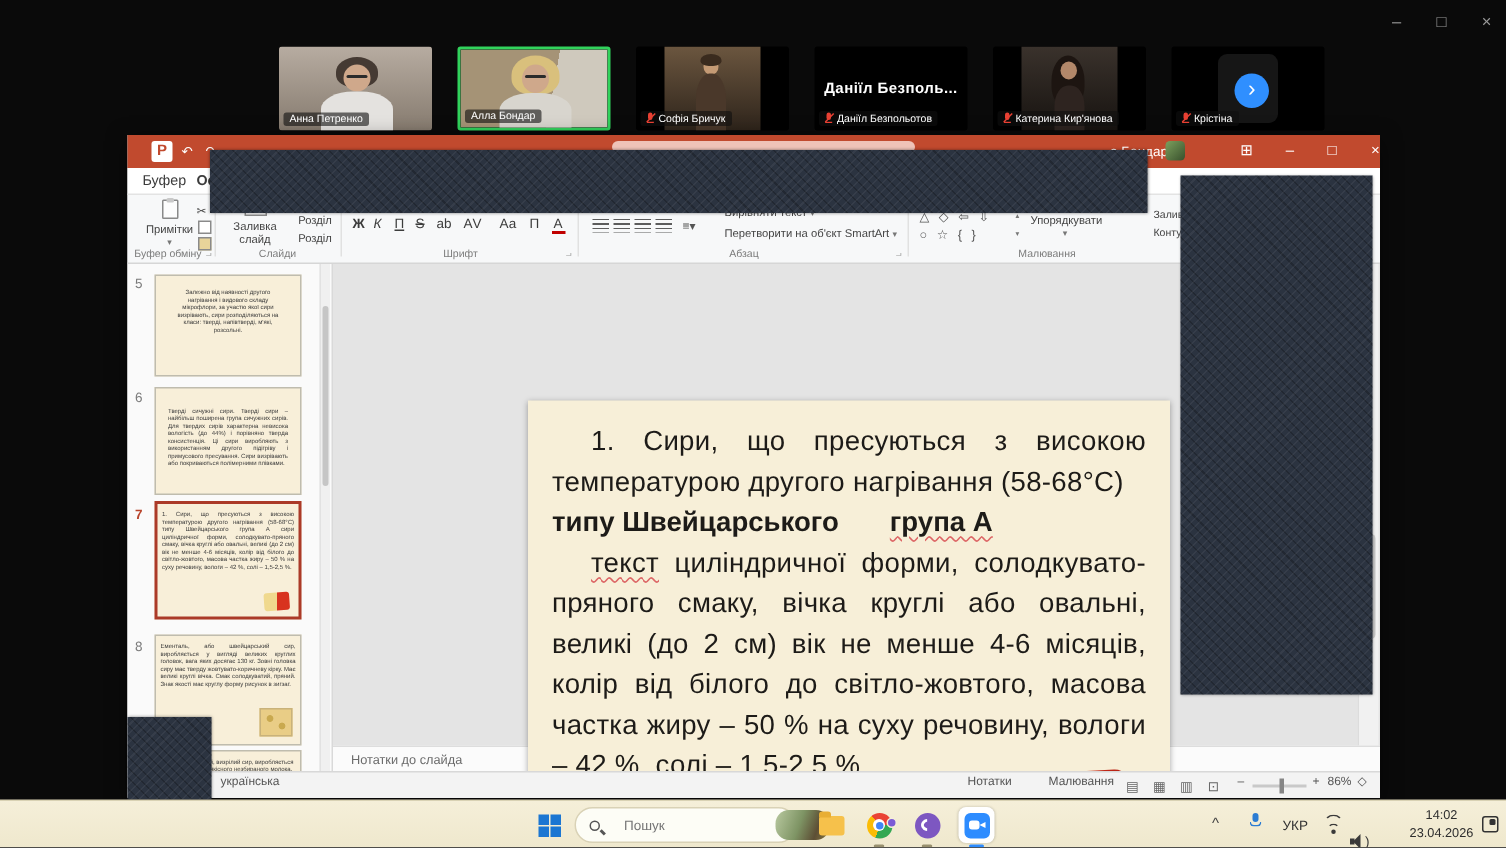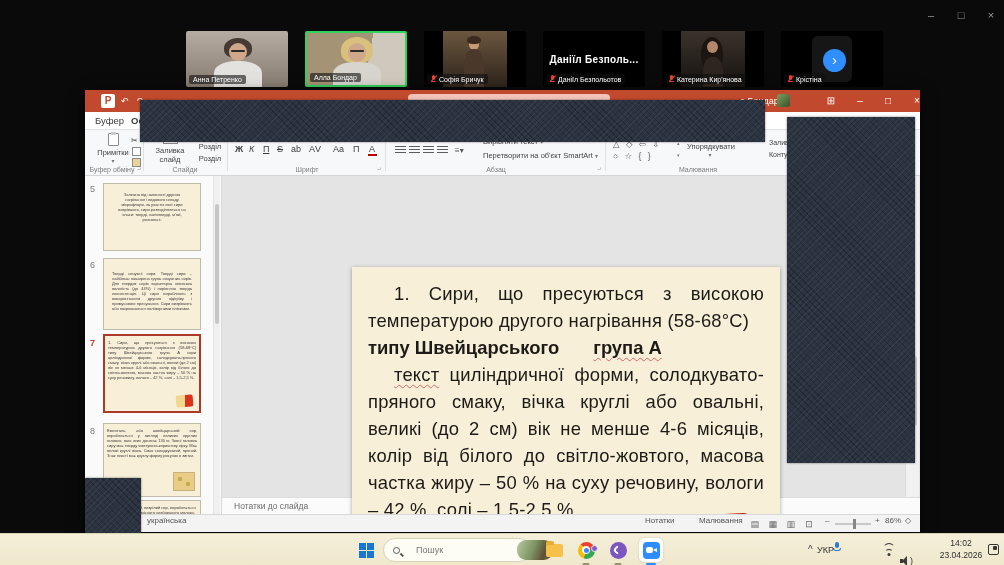--- a/index.html
+++ b/index.html
@@ -465,21 +465,21 @@
           <span class="zoom-ic"></span>
         </span>
       <span class="runline blue"></span>
     </div>
 
     <div class="trytxt" style="left:808px;font-size:10px;color:#444;">^</div>
     <div class="abs mic-tray" style="left:833px;">
         <i></i>
         <u></u>
       </div>
-    <div class="trytxt" style="left:817px;">УКР</div>
+    <div class="trytxt" style="left:855px;">УКР</div>
     <div class="abs wifi" style="left:882px;top:11px;">
         <i class="w1"></i>
         <i class="w2"></i>
         <i class="w3"></i>
       </div>
     <div class="abs spk" style="left:900px;top:11px;">
         <i></i>
         <u></u>
         <s>)</s>
       </div>

